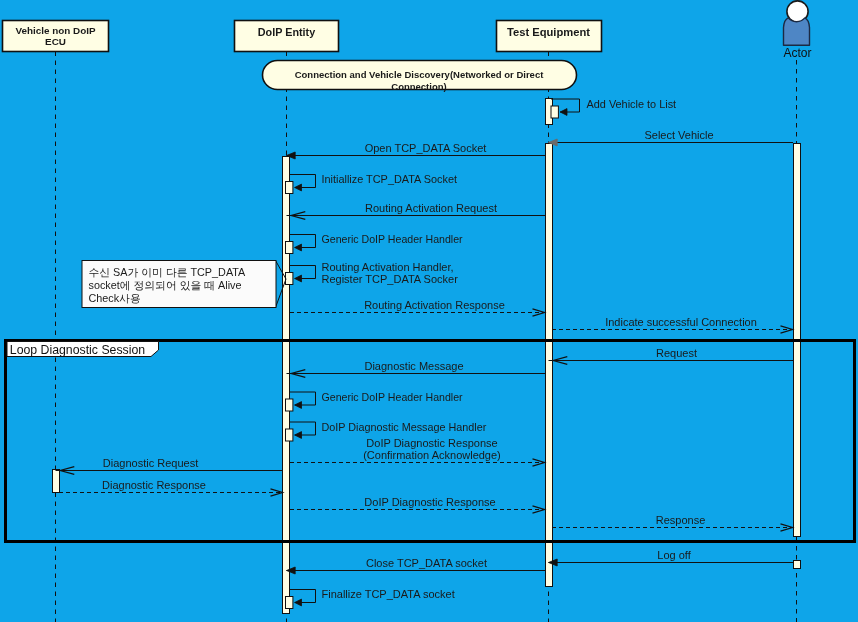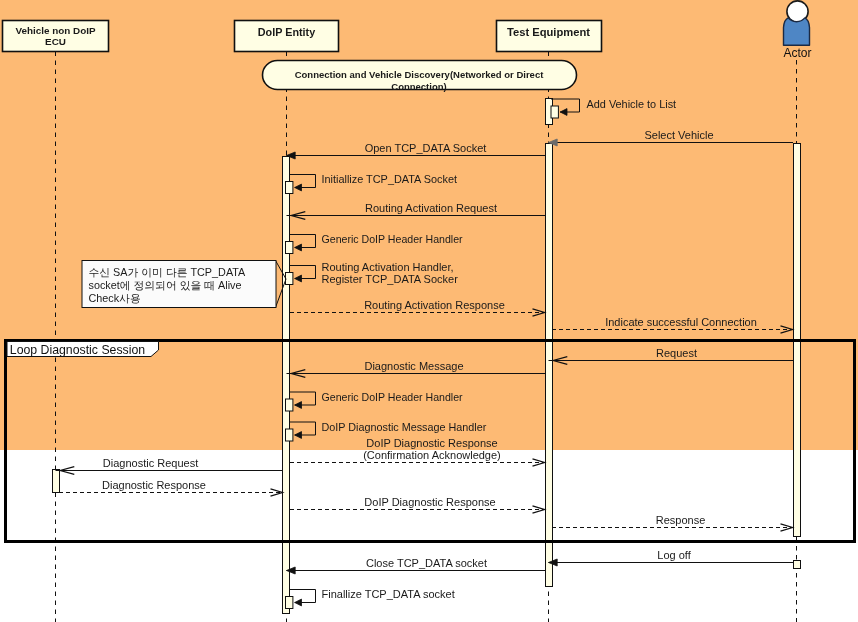--- a/index.html
+++ b/index.html
@@ -1,18 +1,18 @@
 <!DOCTYPE html>
 <html><head>
 <meta charset="utf-8">
 <style>
   html,body{margin:0;padding:0;background:#ffffff;}
   body{width:858px;height:622px;overflow:hidden;
        font-family:"Liberation Sans",sans-serif;}
-  #diagram{position:relative;width:858px;height:450px;background:#fdba74;}
+  #diagram{position:relative;width:858px;height:622px;background:#0ea5e9;}
   #canvas{position:absolute;left:0;top:0;}
   .ll-box{fill:#fffee4;stroke:#101010;stroke-width:1.6;}
   .ll-label{font-family:"Liberation Sans",sans-serif;font-size:10.4px;font-weight:bold;fill:#1a1a1a;text-anchor:middle;}
   .phase-label{font-family:"Liberation Sans",sans-serif;font-size:9.5px;font-weight:bold;fill:#1a1a1a;text-anchor:middle;}
   .actor-label{font-family:"Liberation Sans",sans-serif;font-size:12px;fill:#101010;text-anchor:middle;}
   .lifeline{stroke:#111111;stroke-width:1;stroke-dasharray:4.5 4.5;fill:none;}
   .act-bar{fill:#fffee4;stroke:#101010;stroke-width:1;}
   .msg-line{stroke:#111111;stroke-width:1;fill:none;}
   .msg-dash{stroke:#111111;stroke-width:1;fill:none;stroke-dasharray:4 3;}
   .msg-label{font-family:"Liberation Sans",sans-serif;font-size:11px;fill:#1a1a1a;text-anchor:middle;}

